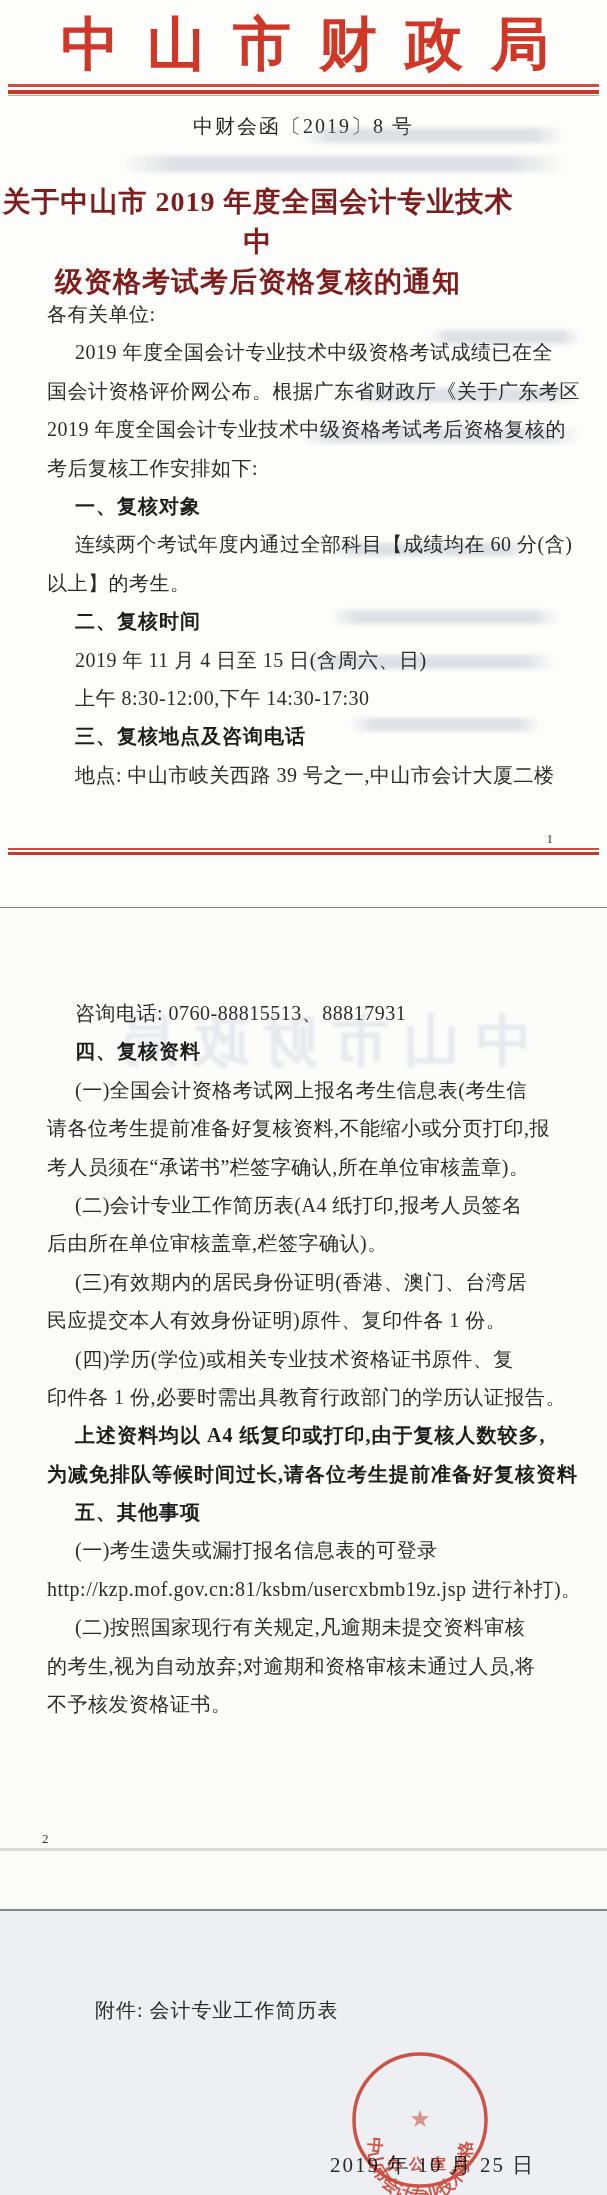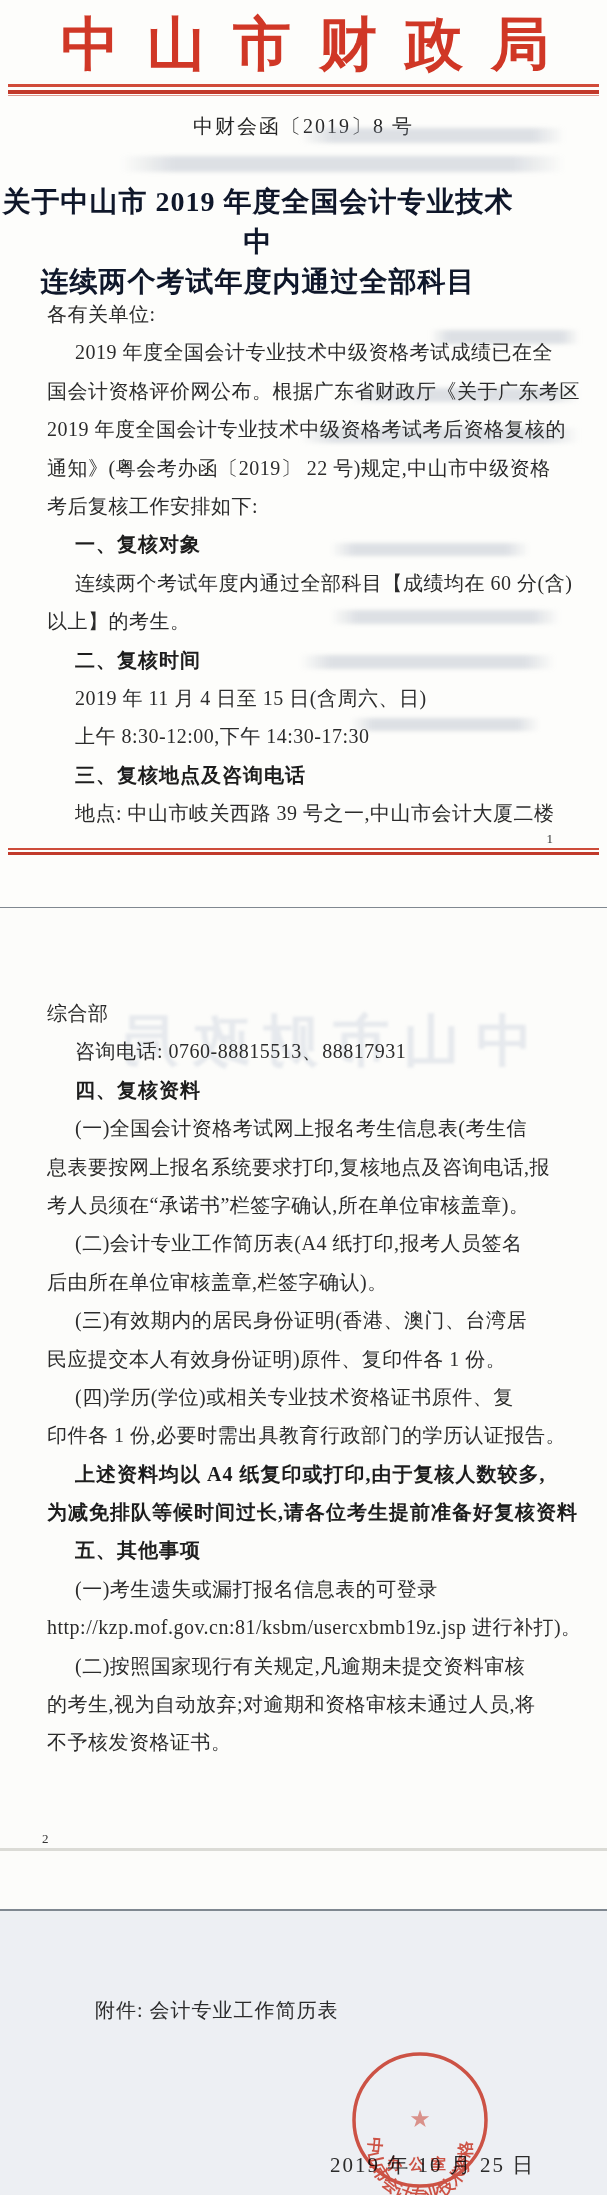--- a/index.html
+++ b/index.html
@@ -28,21 +28,21 @@
   .header-rule .r2{height:3px;background:transparent;}
   .header-rule .r3{height:4px;background:#c23a2b;}
   .header-rule .r4{height:1px;background:transparent;}
   .header-rule .r5{height:1px;background:#dd9a90;}
   .doc-number{
     position:absolute;top:113px;left:0;width:607px;text-align:center;
     font-size:20px;color:#262626;letter-spacing:2px;
   }
   .doc-title{
     position:absolute;top:182px;left:0;width:516px;text-align:center;
-    font-size:28px;font-weight:bold;color:#0f172a;line-height:40px;letter-spacing:1px;
+    font-size:28px;font-weight:bold;color:#7f1d1d;line-height:40px;letter-spacing:1px;
   }
 
   
   .body-block{position:absolute;left:47px;width:515px;font-size:20px;color:#2b2b2b;font-family:Liberation Serif, serif;}
   .body-p1{top:295px;}
   .body-p2{top:994px;}
   .bline{height:38.4px;line-height:38.4px;white-space:nowrap;letter-spacing:.5px;}
   .bline.ind{padding-left:28px;}
   .bline.bold{font-weight:bold;color:#1d1d1d;letter-spacing:1px;}
 
@@ -82,40 +82,39 @@
     <div class="header-rule">
       <div class="r1"></div>
         <div class="r2"></div>
         <div class="r3"></div>
         <div class="r4"></div>
         <div class="r5"></div>
     </div>
     <div class="doc-number">中财会函〔2019〕8 号</div>
     <div class="doc-title">
       <div>关于中山市 2019 年度全国会计专业技术中</div>
-      <div>连续两个考试年度内通过全部科目</div>
+      <div>级资格考试考后资格复核的通知</div>
     </div>
 
     <div class="ghost gstripe" style="top:128px;left:300px;width:265px;height:15px;"></div>
     <div class="ghost gstripe" style="top:156px;left:120px;width:445px;height:16px;"></div>
     <div class="ghost gstripe" style="top:330px;left:430px;width:150px;height:14px;"></div>
     <div class="ghost gstripe" style="top:388px;left:350px;width:230px;height:14px;"></div>
     <div class="ghost gstripe" style="top:428px;left:300px;width:280px;height:15px;"></div>
     <div class="ghost gstripe" style="top:543px;left:330px;width:200px;height:13px;"></div>
     <div class="ghost gstripe" style="top:610px;left:330px;width:230px;height:14px;"></div>
     <div class="ghost gstripe" style="top:655px;left:300px;width:255px;height:14px;"></div>
     <div class="ghost gstripe" style="top:718px;left:350px;width:190px;height:13px;"></div>
   </div>
 
   <div class="body-block body-p1">
       <div class="bline">各有关单位:</div>
       <div class="bline ind">2019 年度全国会计专业技术中级资格考试成绩已在全</div>
       <div class="bline">国会计资格评价网公布。根据广东省财政厅《关于广东考区</div>
       <div class="bline">2019 年度全国会计专业技术中级资格考试考后资格复核的</div>
-      <div class="bline">通知》(粤会考办函〔2019〕 22 号)规定,中山市中级资格</div>
       <div class="bline">考后复核工作安排如下:</div>
       <div class="bline ind bold">一、复核对象</div>
       <div class="bline ind">连续两个考试年度内通过全部科目【成绩均在 60 分(含)</div>
       <div class="bline">以上】的考生。</div>
       <div class="bline ind bold">二、复核时间</div>
       <div class="bline ind">2019 年 11 月 4 日至 15 日(含周六、日)</div>
       <div class="bline ind">上午 8:30-12:00,下午 14:30-17:30</div>
       <div class="bline ind bold">三、复核地点及咨询电话</div>
       <div class="bline ind">地点: 中山市岐关西路 39 号之一,中山市会计大厦二楼</div>
     </div>
@@ -131,25 +130,24 @@
 
   <div class="page page2">
 
     <div class="ghost gstripe-red" style="top:1185px;left:420px;width:130px;height:18px;position:absolute;"></div>
     <div class="ghost gstripe" style="position:absolute;top:1248px;left:400px;width:170px;height:14px;"></div>
 
   </div>
   <div class="ghost-agency">中山市财政局</div>
 
   <div class="body-block body-p2">
-      <div class="bline">综合部</div>
       <div class="bline ind">咨询电话: 0760-88815513、88817931</div>
       <div class="bline ind bold">四、复核资料</div>
       <div class="bline ind">(一)全国会计资格考试网上报名考生信息表(考生信</div>
-      <div class="bline">息表要按网上报名系统要求打印,复核地点及咨询电话,报</div>
+      <div class="bline">请各位考生提前准备好复核资料,不能缩小或分页打印,报</div>
       <div class="bline">考人员须在“承诺书”栏签字确认,所在单位审核盖章)。</div>
       <div class="bline ind">(二)会计专业工作简历表(A4 纸打印,报考人员签名</div>
       <div class="bline">后由所在单位审核盖章,栏签字确认)。</div>
       <div class="bline ind">(三)有效期内的居民身份证明(香港、澳门、台湾居</div>
       <div class="bline">民应提交本人有效身份证明)原件、复印件各 1 份。</div>
       <div class="bline ind">(四)学历(学位)或相关专业技术资格证书原件、复</div>
       <div class="bline">印件各 1 份,必要时需出具教育行政部门的学历认证报告。</div>
       <div class="bline ind bold">上述资料均以 A4 纸复印或打印,由于复核人数较多,</div>
       <div class="bline bold">为减免排队等候时间过长,请各位考生提前准备好复核资料</div>
       <div class="bline ind bold">五、其他事项</div>

